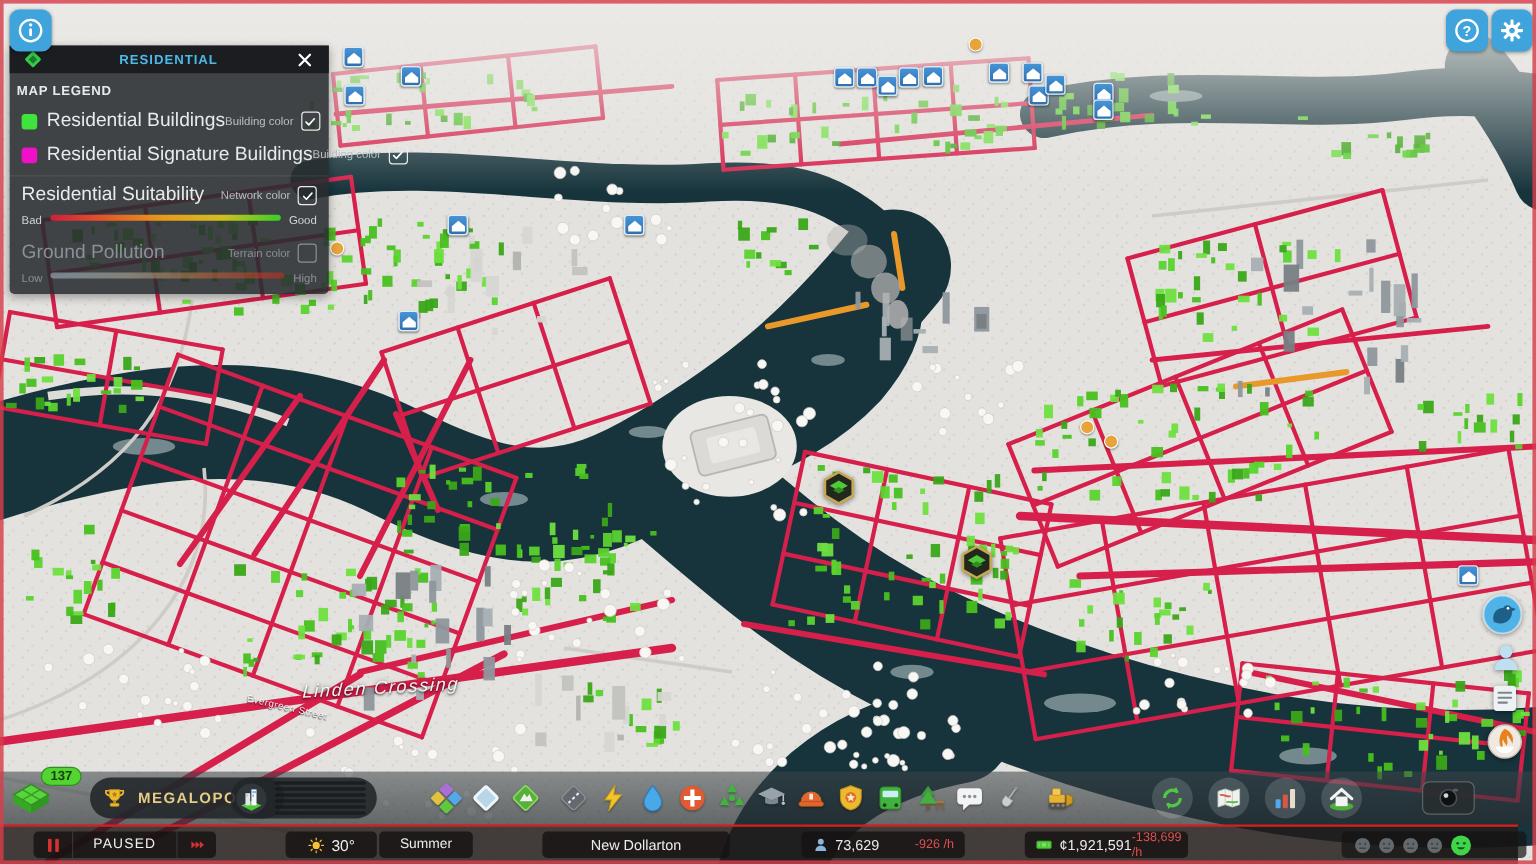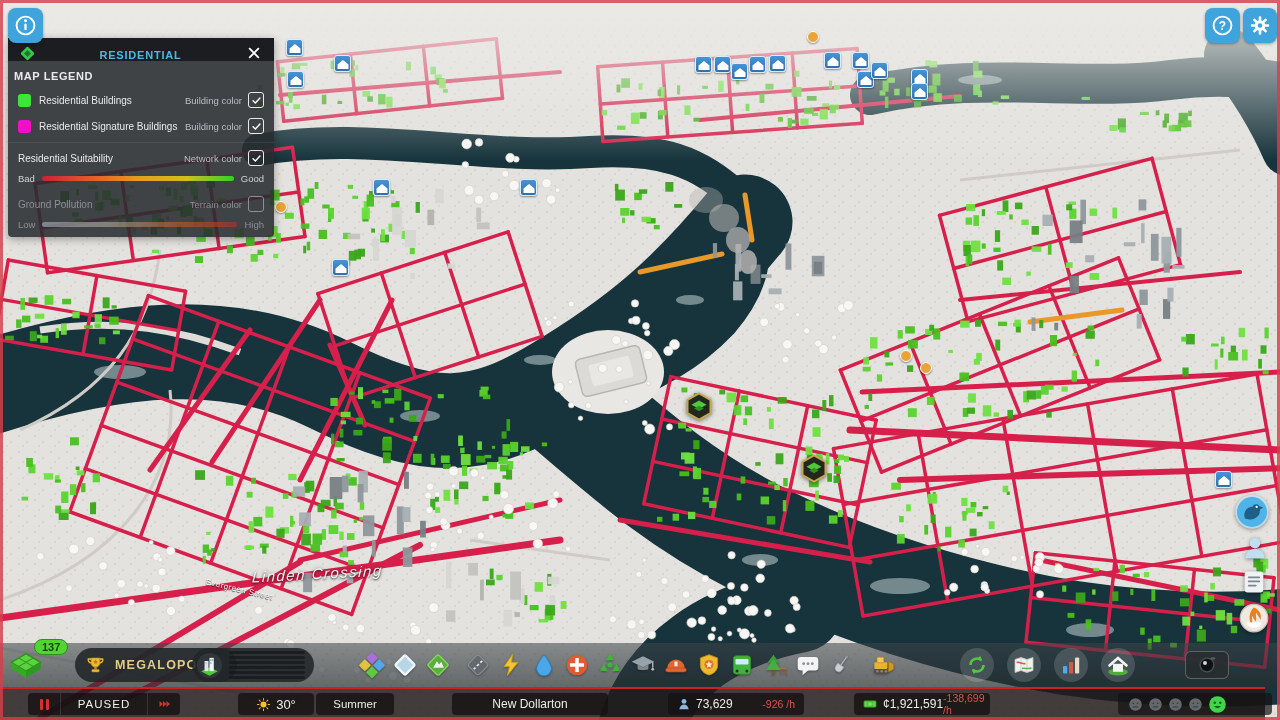--- a/index.html
+++ b/index.html
@@ -23,34 +23,34 @@
   #street-label{position:absolute;z-index:12;color:rgba(255,255,255,.92);font-size:8px;letter-spacing:.5px;
      transform:rotate(13deg);text-shadow:0 1px 1px rgba(0,0,0,.8)}
 
   
   .sq-btn{position:absolute;width:35px;height:35px;background:#3fa3dc;border-radius:8px;padding:6px;
           box-sizing:border-box;z-index:45;cursor:pointer;box-shadow:0 1px 3px rgba(0,0,0,.35)}
 
   
   #legend{position:absolute;left:8px;top:38px;width:266px;z-index:40;color:#e8eaec;
           background:rgba(40,44,48,.88);border-radius:0 0 4px 4px;box-shadow:0 2px 8px rgba(0,0,0,.35)}
-  #legend-header{height:23px;background:rgba(24,27,31,.94);display:flex;align-items:flex-end;padding:0 12px}
+  #legend-header{height:23px;background:rgba(24,27,31,.94);display:flex;align-items:center;padding:0 12px}
   #legend-hicon{width:15px;height:15px}
   #legend-title{flex:1;text-align:center;color:#4db8e8;font-size:11px;font-weight:bold;letter-spacing:.8px}
   #legend-close{width:16px;height:16px;cursor:pointer}
   #legend-section{padding:9px 6px 5px;font-size:11px;font-weight:bold;letter-spacing:.6px}
   .lg-row{display:flex;align-items:center;padding:5px 10px}
   .lg-row.sep{border-top:1px solid rgba(255,255,255,.08);margin-top:3px;padding-top:7px}
   .lg-swatch{width:13px;height:13px;border-radius:3px;margin-right:8px;flex:0 0 auto}
-  .lg-label{flex:1;font-size:10px;white-space:nowrap}
+  .lg-label{flex:1;font-size:16px;white-space:nowrap}
   .lg-mode{font-size:9.5px;color:#b9bfc4;margin-right:6px;white-space:nowrap}
   .lg-cb{width:14px;height:14px;border:1.5px solid #e8eaec;border-radius:3px;flex:0 0 auto;
          display:flex;align-items:center;justify-content:center;cursor:pointer}
   .lg-cb svg{width:11px;height:11px}
-  .lg-gradline{display:flex;align-items:center;gap:7px;padding:2px 10px 7px}
+  .lg-gradline{display:flex;align-items:flex-start;gap:7px;padding:2px 10px 7px}
   .lg-scale{font-size:9.5px;color:#cfd4d8}
   .lg-bar{flex:1;height:5px;border-radius:2.5px}
   .lg-dis .lg-label,.lg-dis .lg-mode{color:#8a9095}
   .lg-dis .lg-cb{border-color:#8a9095}
   .lg-dis.lg-gradline .lg-scale{color:#8a9095}
   .lg-dis .lg-bar,.lg-dis.lg-gradline .lg-bar{opacity:.55}
 
   
   .side-btn{position:absolute;z-index:25;cursor:pointer;filter:drop-shadow(0 1px 2px rgba(0,0,0,.45))}
 

